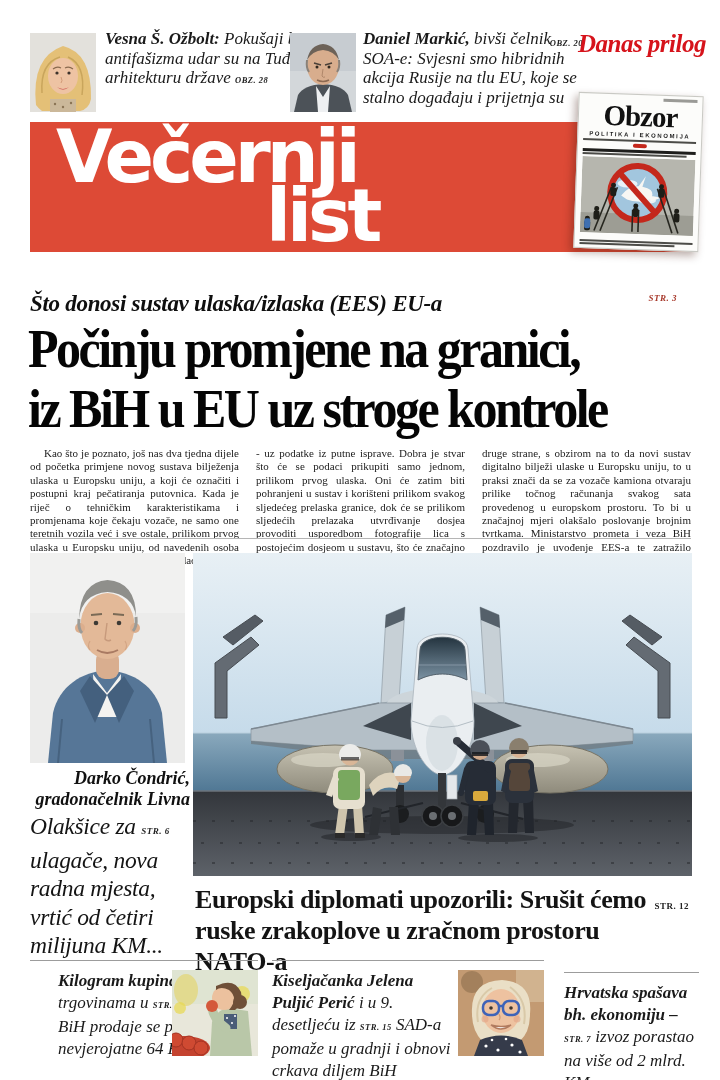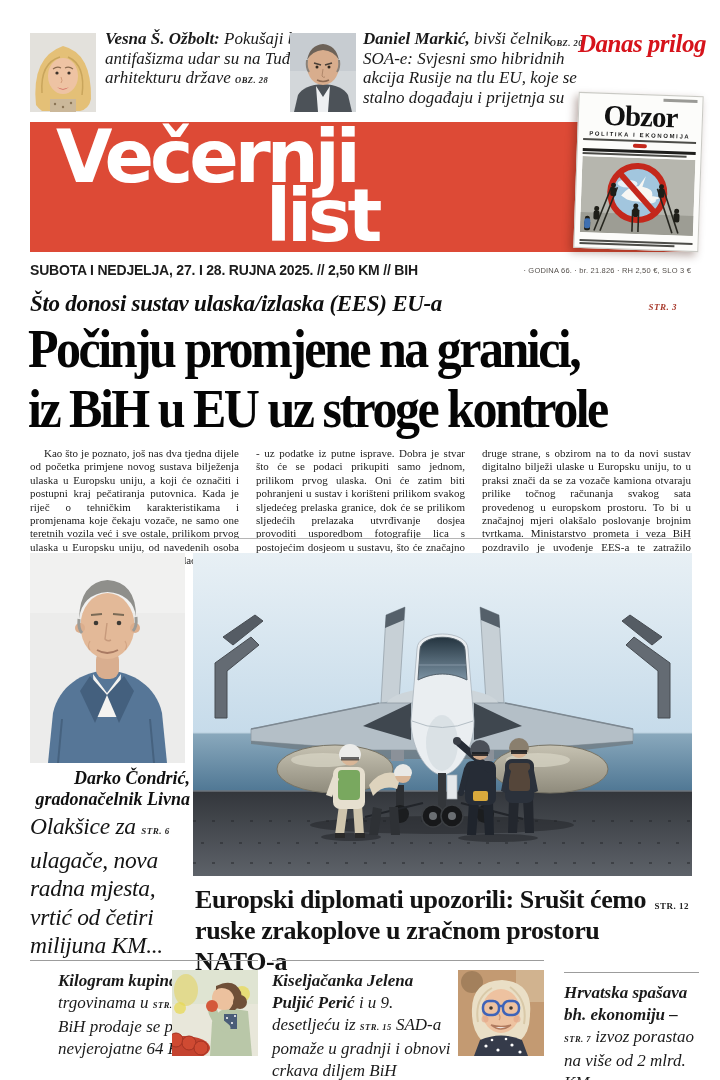--- a/index.html
+++ b/index.html
@@ -42,21 +42,21 @@
   
   .dateline{left:30px;top:258px;width:661px;height:24px;font-family:"Liberation Sans",sans-serif;
             display:flex;justify-content:space-between;align-items:center;}
   .dl-left{font-size:14px;font-weight:bold;letter-spacing:-.2px;color:#1c1c1c;}
   .dl-left .price{font-weight:bold;}
   .dl-right{font-size:7.5px;color:#55504c;letter-spacing:.2px;}
 
   
   .kicker{left:30px;top:291px;width:661px;font-weight:bold;font-style:italic;font-size:23px;
           letter-spacing:-.3px;color:#0f0f0f;}
-  .kicker-page{position:absolute;right:14px;top:11px;font-size:9px;color:#a8392b;font-weight:bold;
+  .kicker-page{position:absolute;right:14px;top:2px;font-size:9px;color:#a8392b;font-weight:bold;
                font-style:italic;letter-spacing:.5px;}
   .headline{left:28px;top:318px;width:680px;font-weight:bold;color:#050505;letter-spacing:-2.5px;
             font-size:50px;line-height:56px;white-space:nowrap;transform:scaleY(1.08);transform-origin:top left;}
   .cols{left:30px;top:447px;width:661px;display:flex;gap:17px;}
   .cols p{margin:0;width:209px;font-size:11px;line-height:13.4px;text-align:justify;color:#1b1b1b;}
   .cols p.first{text-indent:14px;}
   .rule{height:0;border-top:1px solid #b5b5b5;}
   .rule-main{left:30px;top:538px;width:661px;}
 
   
@@ -183,28 +183,20 @@
           <rect x="4" y="64" width="6" height="10" rx="2"></rect>
       </g>
       <rect x="4" y="62" width="6" height="10" rx="2" fill="#3f6fb0"></rect>
     </svg>
     <div>
       <div class="mbar" style="width:100%;margin-top:3px"></div>
       <div class="mbar" style="width:84%"></div>
     </div>
   </div>
 
-  <div class="abs dateline">
-    <div class="dl-left">
-      <span>SUBOTA I NEDJELJA, 27. I 28. RUJNA 2025.</span>
-      <span class="price">// 2,50 KM //</span>
-      <span>BIH</span>
-    </div>
-    <div class="dl-right">· GODINA 66. · br. 21.826 · RH 2,50 €, SLO 3 €</div>
-  </div>
 
   <div class="abs kicker">
     <span>Što donosi sustav ulaska/izlaska (EES) EU-a</span>
     <span class="str kicker-page">STR. 3</span>
   </div>
 
   <div class="abs headline">
     <div>Počinju promjene na granici,</div>
     <div>iz BiH u EU uz stroge kontrole</div>
   </div>

